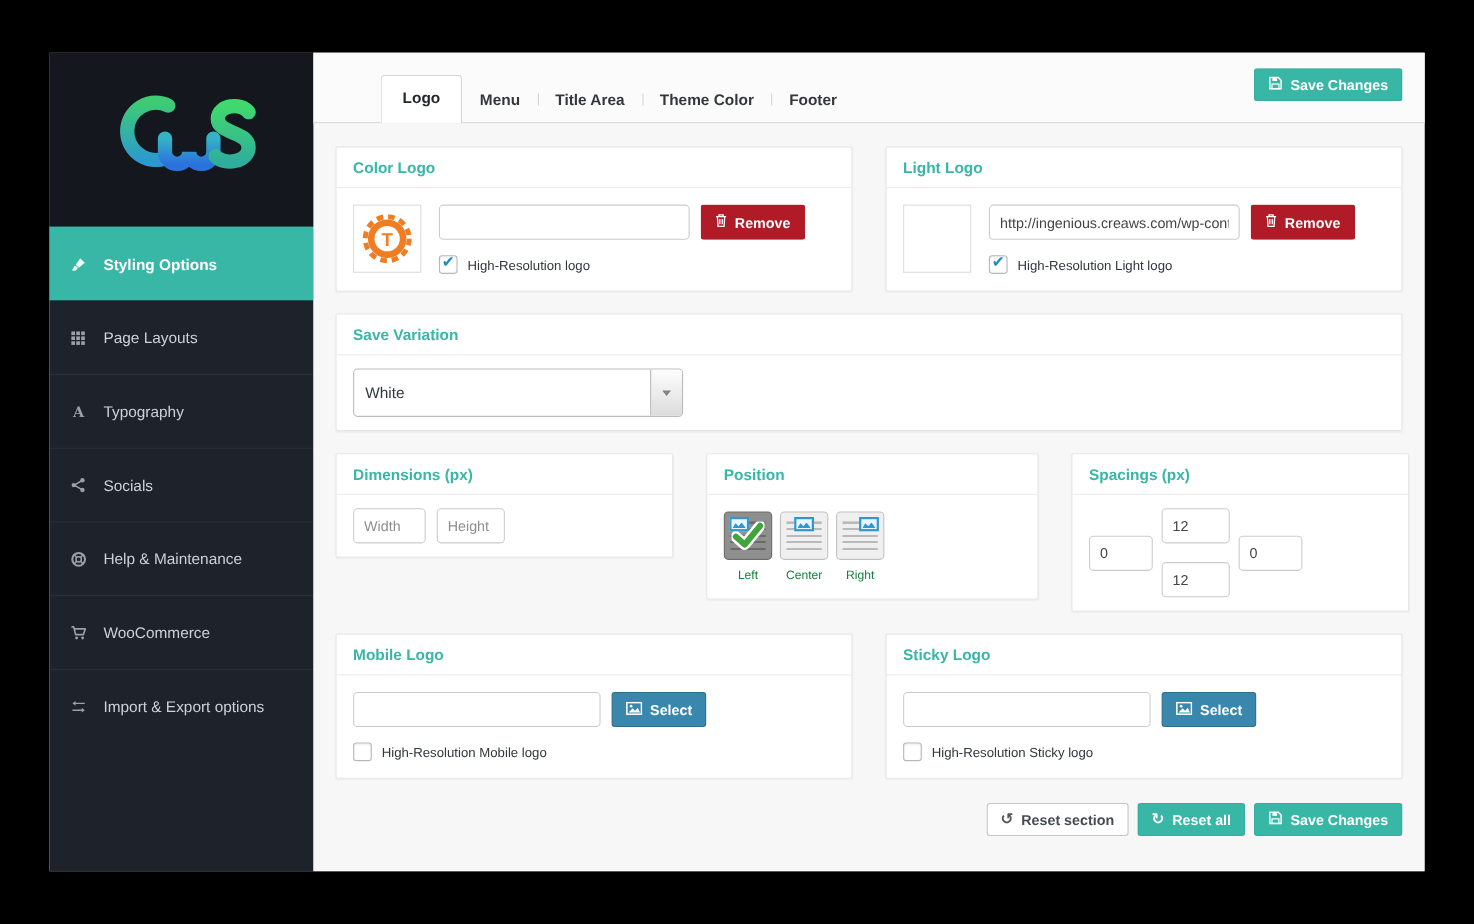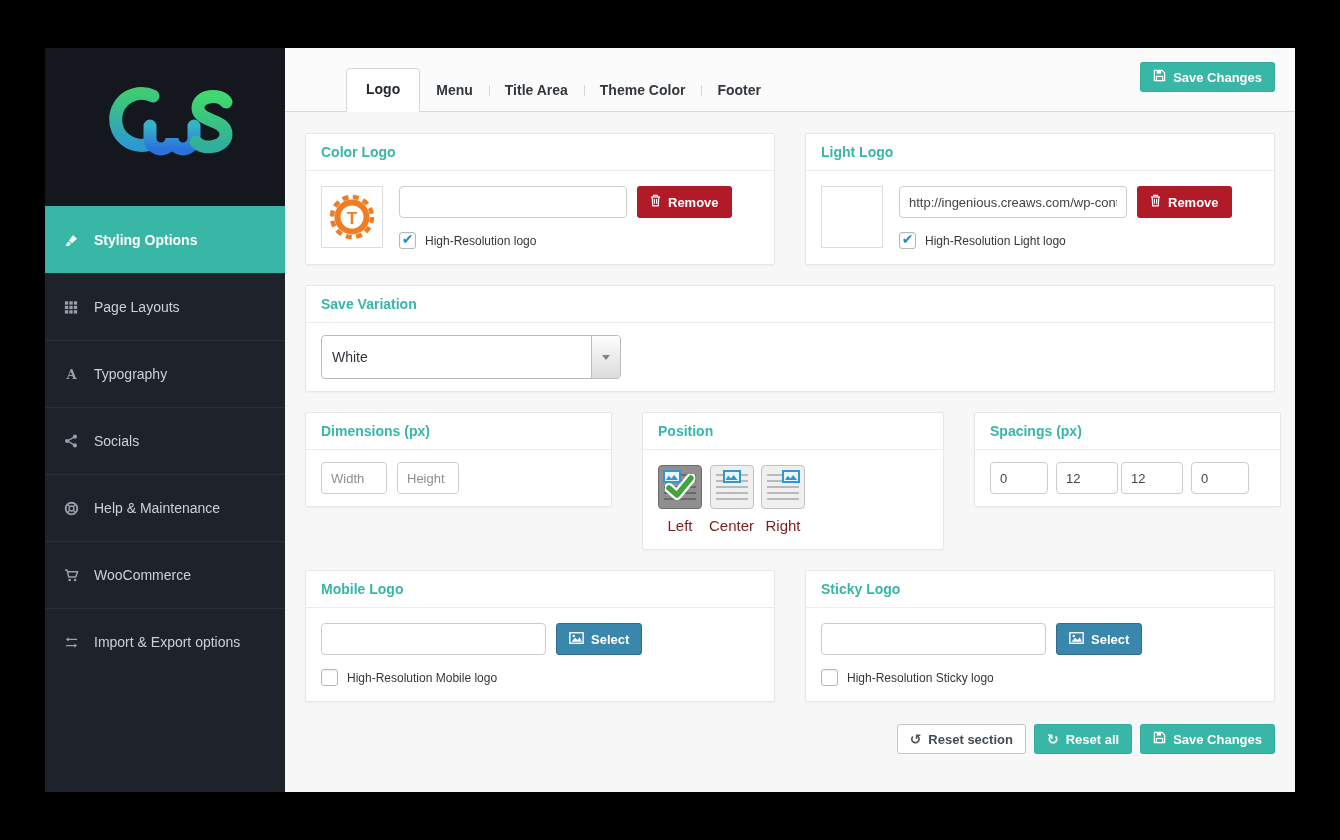--- a/index.html
+++ b/index.html
@@ -84,25 +84,25 @@
   .mini-img{position:absolute;top:4px;width:18px;height:13px;background:#eaf4fb;
     border:2px solid #2f98d3;box-sizing:border-box;z-index:2;}
   .mini-img::after{content:"";position:absolute;left:1px;right:1px;bottom:1px;height:5px;background:#2f98d3;
     clip-path:polygon(0 100%,22% 15%,45% 70%,68% 0,100% 100%);}
   .pos-left .mini-img{left:4px;}
   .pos-center .mini-img{left:50%;transform:translateX(-50%);}
   .pos-right .mini-img{right:4px;}
   .pos-thumb.selected{background:#8f8f8f;border-color:#6c6c6c;}
   .pos-thumb.selected .pos-lines{background:repeating-linear-gradient(to bottom,#6a6a6a 0 2px,transparent 2px 6px);}
   .check-overlay{position:absolute;inset:0;display:flex;align-items:center;justify-content:center;z-index:3;}
-  .pos-label{font-size:15px;color:#7f1d1d;}
+  .pos-label{font-size:11px;color:#15803d;}
   
   .sp-row{display:flex;align-items:center;gap:8px;}
   .sp-inp{width:58px;}
-  .sp-mid{display:flex;gap:3px;}
+  .sp-mid{display:flex;flex-direction:column;gap:17px;}
   .sp-mid .inp{width:62px;}
   
   .footer-row{display:flex;justify-content:flex-end;gap:8px;margin-top:22px;padding-bottom:24px;}
 </style>
 </head>
 <body>
 
 <div class="window">
 
   <div class="sidebar">

